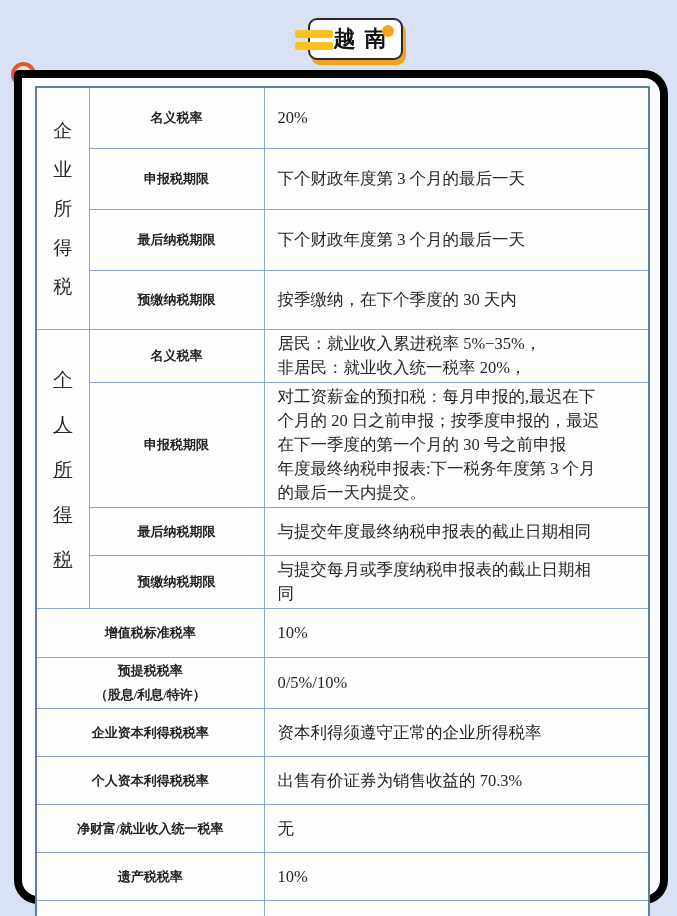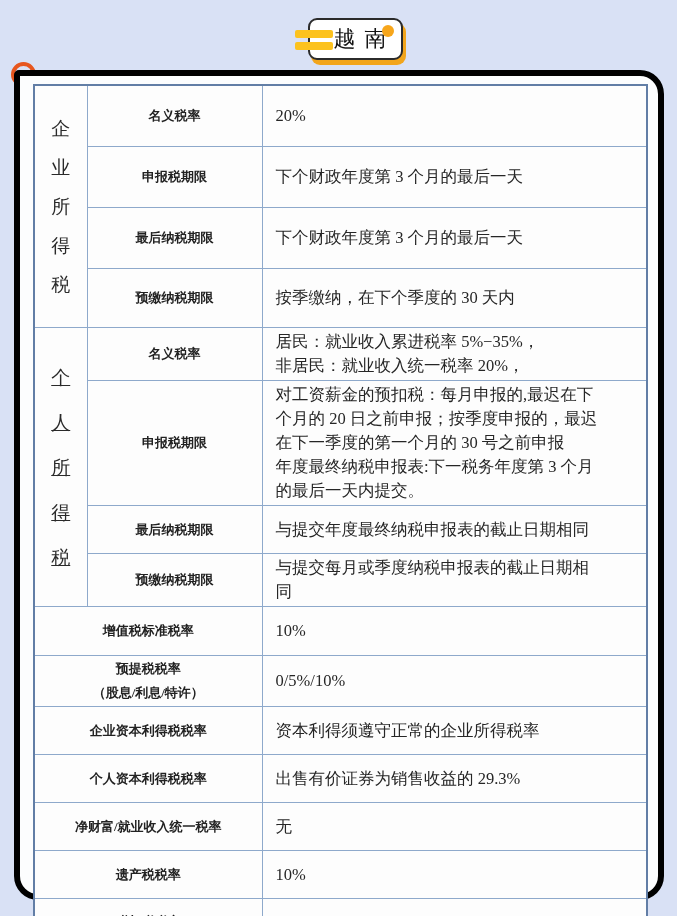--- a/index.html
+++ b/index.html
@@ -12,34 +12,34 @@
 
   
   .ring{
     position:absolute;left:11px;top:62px;width:17px;height:17px;
     border:4px solid #e7561e;border-radius:50%;z-index:1;background:transparent;
   }
 
   
   .panel{
     position:absolute;left:14px;top:70px;width:638px;height:818px;
-    background:#fcfdfe;border:6px solid #000000;
+    background:#fcfdfe;border:8px solid #000000;
     border-radius:5px 24px 24px 24px;z-index:2;
   }
 
   
   .badge{
     position:absolute;left:308px;top:18px;width:91px;height:38px;z-index:3;
     background:#ffffff;border:2px solid #2b2b2b;border-radius:9px;
     box-shadow:3px 5px 0 #f2a51c;
     display:flex;align-items:center;justify-content:center;
   }
   .badge-title{
     font-family:"Liberation Sans","DejaVu Sans",sans-serif;
-    font-weight:400;font-size:22px;color:#141414;
+    font-weight:700;font-size:22px;color:#141414;
     letter-spacing:9px;margin-left:18px;line-height:1;
   }
   .badge-dot{
     position:absolute;right:7px;top:5px;width:12px;height:12px;
     border-radius:50%;background:#f7a61b;
   }
   .badge-bars{position:absolute;left:-15px;top:10px;width:38px;}
   .badge-bar{height:8px;background:#fcc21e;border-radius:2px;margin-bottom:4px;}
 
   
@@ -154,21 +154,21 @@
         <td class="label" colspan="2">预提税税率
 （股息/利息/特许）</td>
         <td class="value">0/5%/10%</td>
       </tr>
       <tr class="h48">
         <td class="label" colspan="2">企业资本利得税税率</td>
         <td class="value">资本利得须遵守正常的企业所得税率</td>
       </tr>
       <tr class="h48">
         <td class="label" colspan="2">个人资本利得税税率</td>
-        <td class="value">出售有价证券为销售收益的 29.3%</td>
+        <td class="value">出售有价证券为销售收益的 70.3%</td>
       </tr>
       <tr class="h48">
         <td class="label" colspan="2">净财富/就业收入统一税率</td>
         <td class="value">无</td>
       </tr>
       <tr class="h48">
         <td class="label" colspan="2">遗产税税率</td>
         <td class="value">10%</td>
       </tr>
       <tr class="h47">

